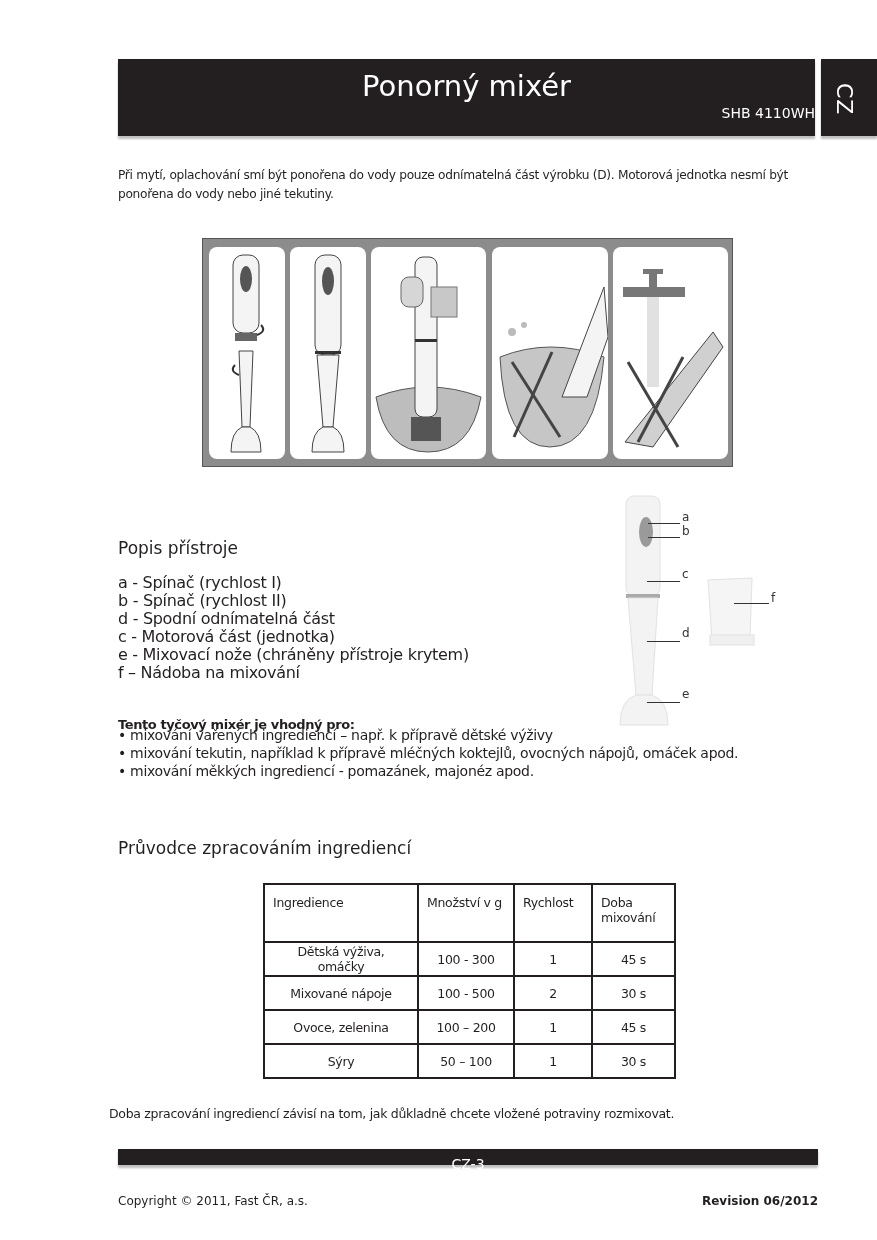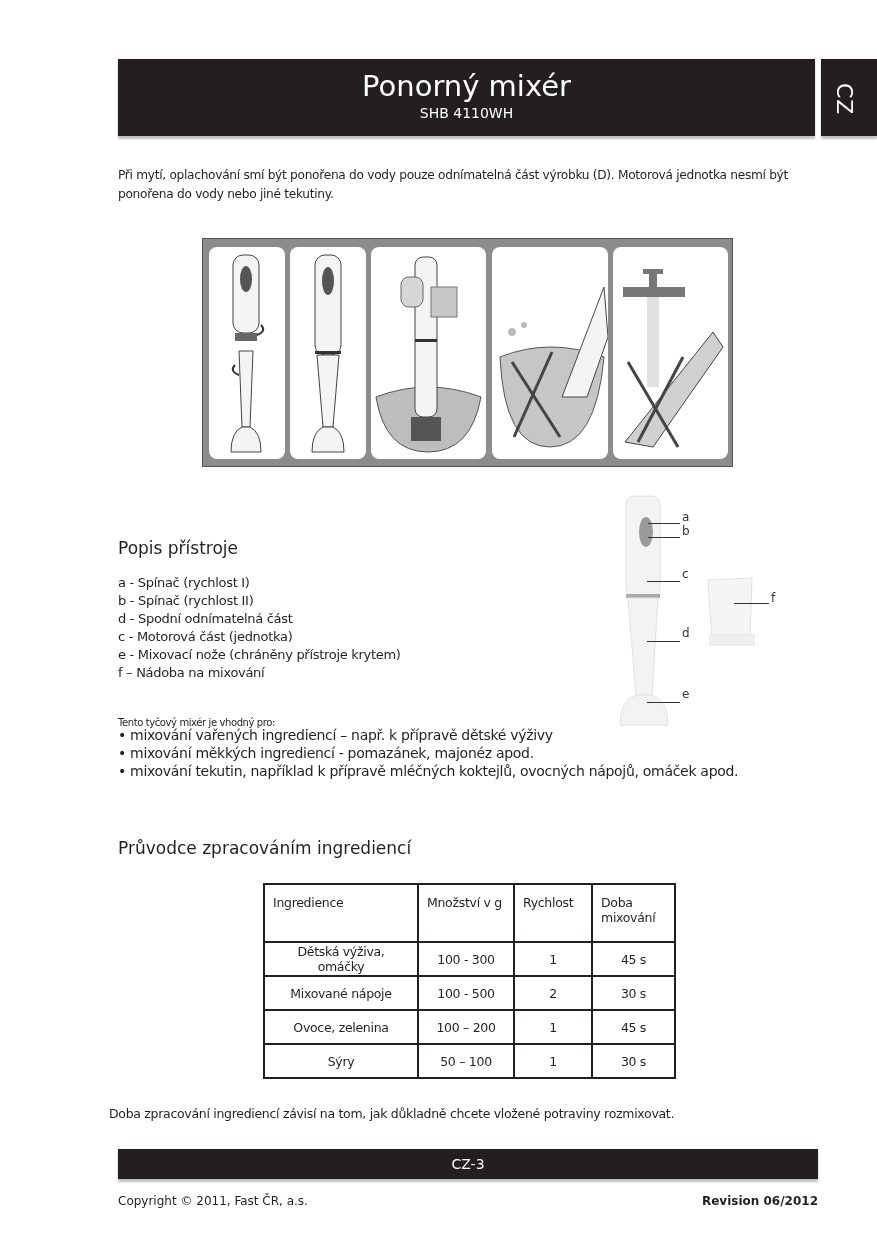--- a/index.html
+++ b/index.html
@@ -6,21 +6,21 @@
   body {
     width: 877px; height: 1240px; position: relative; overflow: hidden;
     font-family: "DejaVu Sans", sans-serif; color: #231f20;
   }
   .header-bar {
     position: absolute; left: 118px; top: 59px; width: 697px; height: 77px;
     background: #231f20; box-shadow: 0 3px 2px #bfbfbf;
     text-align: center; color: #fff;
   }
   .header-title { font-size: 29px; margin-top: 10px; line-height: 34px; }
-  .header-sub { font-size: 14px; line-height: 16px; margin-top: 2px; }
+  .header-sub { font-size: 14px; line-height: 16px; margin-top: 2px; text-align: right; }
   .lang-tab {
     position: absolute; left: 821px; top: 59px; width: 56px; height: 77px;
     background: #231f20; box-shadow: 0 3px 2px #bfbfbf;
   }
   .lang-tab span {
     position: absolute; left: 8px; top: 24px; color: #fff; font-size: 22px;
     transform: rotate(90deg); transform-origin: 14px 14px; display: block; letter-spacing: 1px;
   }
   .intro {
     position: absolute; left: 118px; top: 166px; width: 705px;
@@ -32,46 +32,46 @@
   }
   .panel {
     position: absolute; top: 8px; height: 212px; background: #fff; border-radius: 8px;
     overflow: hidden;
   }
   .parts-figure { position: absolute; left: 600px; top: 490px; width: 200px; height: 270px; }
   h2 {
     position: absolute; margin: 0; font-weight: normal; font-size: 17px;
   }
   .parts-list {
-    position: absolute; left: 118px; top: 574px; font-size: 13px; line-height: 18px;
+    position: absolute; left: 118px; top: 574px; font-size: 16px; line-height: 18px;
     letter-spacing: -0.3px;
   }
   .parts-list div { white-space: nowrap; }
   .suitable-title {
-    position: absolute; left: 118px; top: 717px; font-size: 10px; font-weight: normal; letter-spacing: -0.4px; text-align: center;
+    position: absolute; left: 118px; top: 717px; font-size: 13px; font-weight: bold; letter-spacing: -0.4px; text-align: center;
   }
   .uses { position: absolute; left: 118px; top: 726px; font-size: 14px; line-height: 18px; letter-spacing: -0.3px; }
   .uses div { white-space: nowrap; }
   table.guide {
     position: absolute; left: 263px; top: 883px; border-collapse: collapse;
     font-size: 12.5px; letter-spacing: -0.3px;
   }
   table.guide td, table.guide th {
     border: 2px solid #231f20; font-weight: normal; height: 32px; padding: 0 8px; vertical-align: middle; text-align: center;
   }
   table.guide th { height: 46px; vertical-align: top; padding-top: 10px; text-align: left; }
   .c1 { width: 136px; text-align: left; margin-top: 24px; }
   .c2 { width: 78px; text-align: center; }
   .c3 { width: 60px; text-align: center; }
   .c4 { width: 65px; text-align: center; }
   .note {
     position: absolute; left: 109px; top: 1106px; font-size: 12.5px; letter-spacing: -0.3px;
   }
   .footer-bar {
-    position: absolute; left: 118px; top: 1149px; width: 700px; height: 30px;
+    position: absolute; left: 118px; top: 1149px; width: 700px; height: 16px;
     background: #231f20; box-shadow: 0 3px 2px #bfbfbf; color: #fff; text-align: center;
     font-size: 14px; line-height: 30px;
   }
   .copyright { position: absolute; left: 118px; top: 1194px; font-size: 12px; font-weight: normal; }
   .revision { position: absolute; right: 59px; top: 1194px; font-size: 12px; font-weight: bold; }
   .lbl { position: absolute; font-size: 12px; color: #333; }
   .leader { position: absolute; height: 1px; background: #333; }
 </style>
 </head>
 <body>
@@ -176,22 +176,22 @@
   <div class="lbl" style="left:82px;top:136px;">d</div>
   <div class="leader" style="left:47px;top:212px;width:33px;"></div>
   <div class="lbl" style="left:82px;top:197px;">e</div>
   <div class="leader" style="left:134px;top:113px;width:35px;"></div>
   <div class="lbl" style="left:171px;top:101px;">f</div>
 </div>
 
 <div class="suitable-title">Tento tyčový mixér je vhodný pro:</div>
 <div class="uses">
   <div>• mixování vařených ingrediencí – např. k přípravě dětské výživy</div>
+  <div>• mixování tekutin, například k přípravě mléčných koktejlů, ovocných nápojů, omáček apod.</div>
   <div>• mixování měkkých ingrediencí - pomazánek, majonéz apod.</div>
-  <div>• mixování tekutin, například k přípravě mléčných koktejlů, ovocných nápojů, omáček apod.</div>
 </div>
 
 <h2 style="left:118px; top:838px;">Průvodce zpracováním ingrediencí</h2>
 
 <table class="guide">
   <thead>
     <tr>
       <th class="c1">Ingredience</th>
       <th class="c2" style="text-align:left;">Množství v g</th>
       <th class="c3" style="text-align:left;">Rychlost</th>

